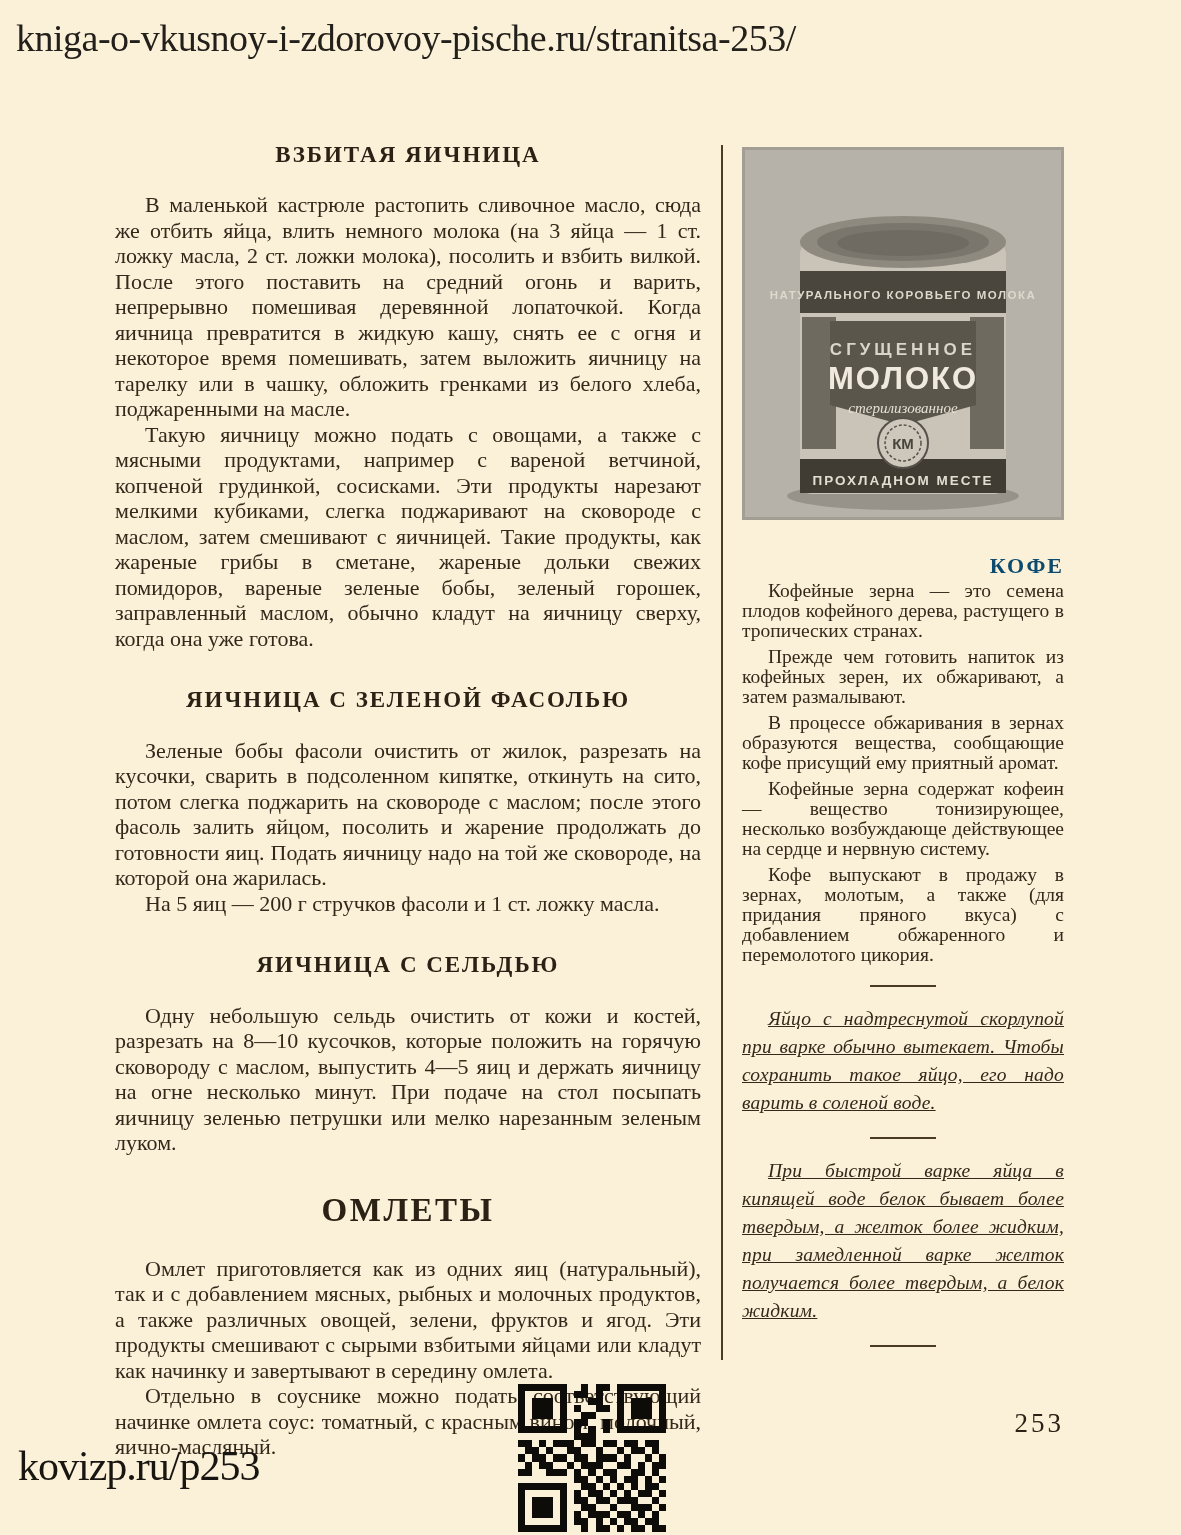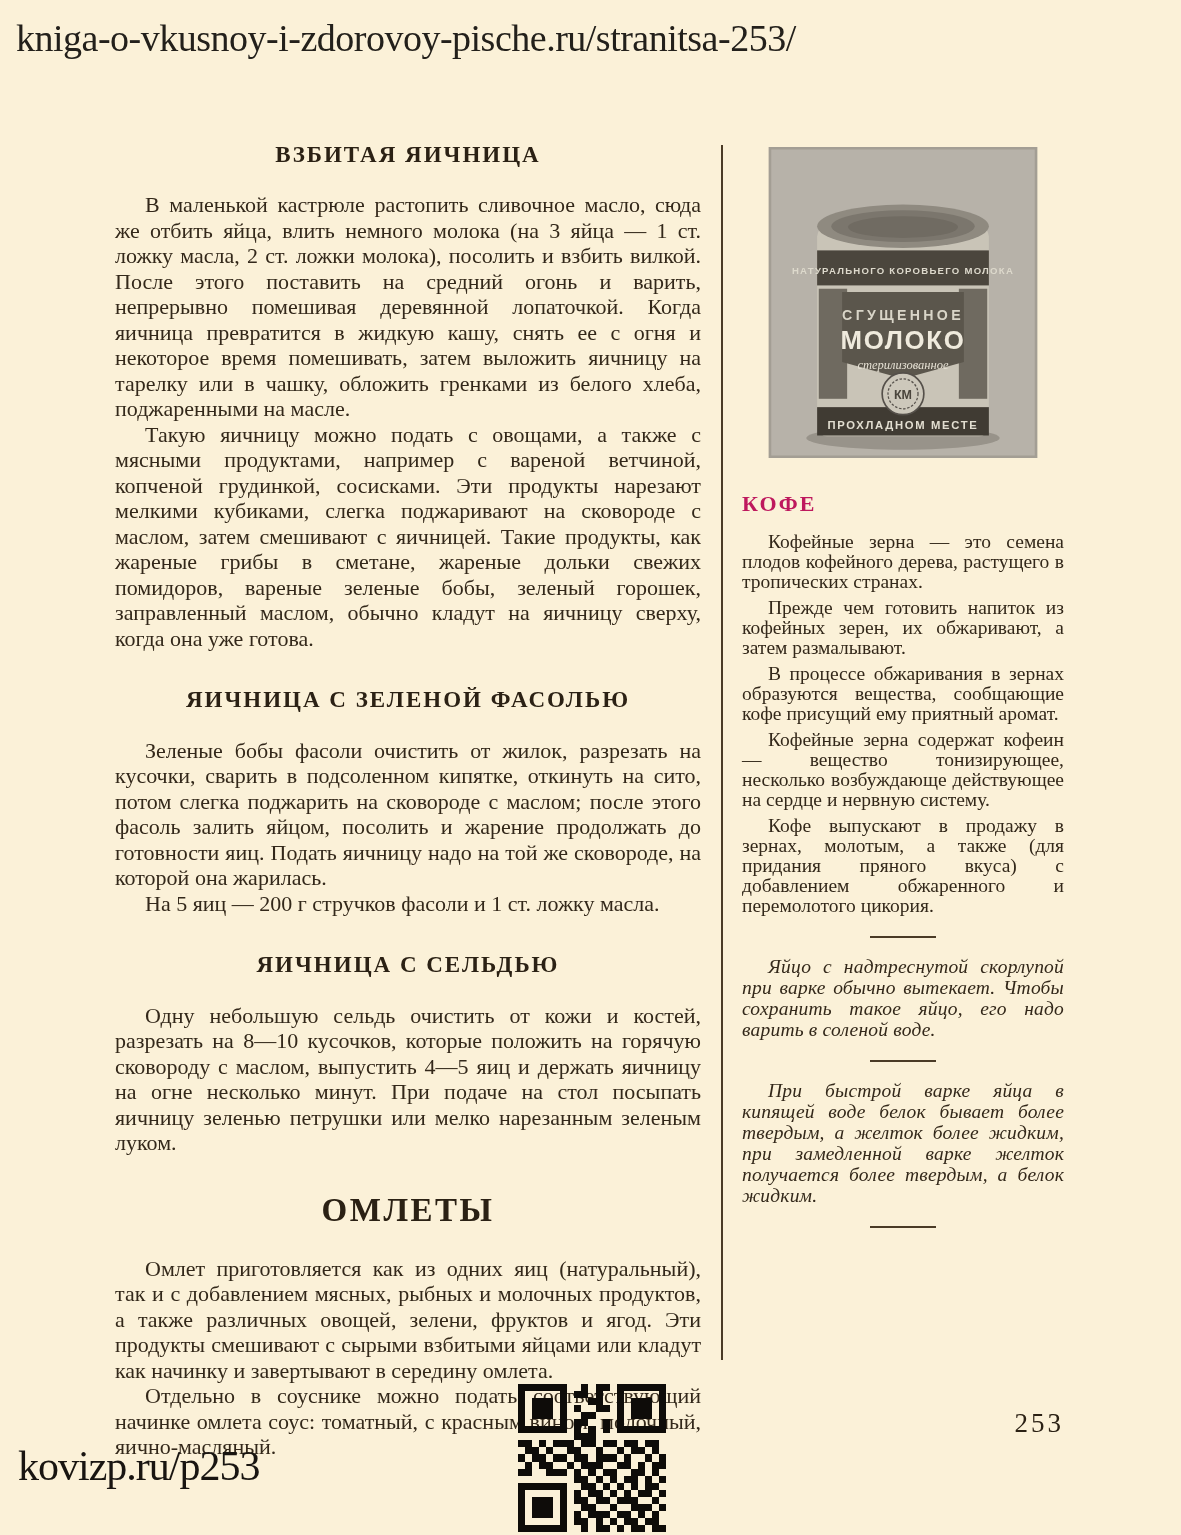--- a/index.html
+++ b/index.html
@@ -27,36 +27,36 @@
   }
   .section{margin:0 0 36px;}
   .rtitle{
     margin:0 0 24px;text-align:center;font-weight:bold;
     font-size:23px;line-height:1.15;letter-spacing:2px;color:#2b2114;
   }
   .rtitle.big{font-size:33px;letter-spacing:2.5px;margin-bottom:26px;}
   .left-col p{margin:0;text-indent:30px;}
   
   .right-col{position:absolute;left:742px;top:147px;width:322px;}
-  .photo{width:322px;height:311px;margin:0 0 33px;}
+  .photo{width:322px;height:373px;margin:0 0 33px;}
   .photo svg{display:block;width:100%;height:100%;}
   .ctitle{
-    margin:0 0 15px;text-align:left;font-weight:bold;
-    font-size:22px;letter-spacing:2px;color:#be185d;
+    margin:0 0 2px;text-align:right;font-weight:bold;
+    font-size:22px;letter-spacing:2px;color:#0c4a6e;
   }
   .rbody{
     margin:0 0 6px;font-size:19.5px;line-height:20px;
     text-align:justify;text-indent:26px;
   }
   .tip-divider{
     width:66px;height:2px;background:#4a3b26;margin:20px auto 18px;
   }
   .tip{
-    margin:0;font-style:italic;font-size:19.5px;line-height:21px;
-    text-align:justify;text-indent:26px;letter-spacing:0.2px;
+    margin:0;font-style:italic;font-size:19.5px;line-height:28px;
+    text-align:justify;text-indent:26px;letter-spacing:0.2px;text-decoration:underline;
   }
   .pagenum{
     position:absolute;right:117px;top:1408px;
     font-size:27px;letter-spacing:3px;color:#2b2114;
   }
   .footer-url{
     position:absolute;left:18px;top:1442px;
     font-size:42px;color:#191511;letter-spacing:-1px;white-space:nowrap;
   }
   .qr{

